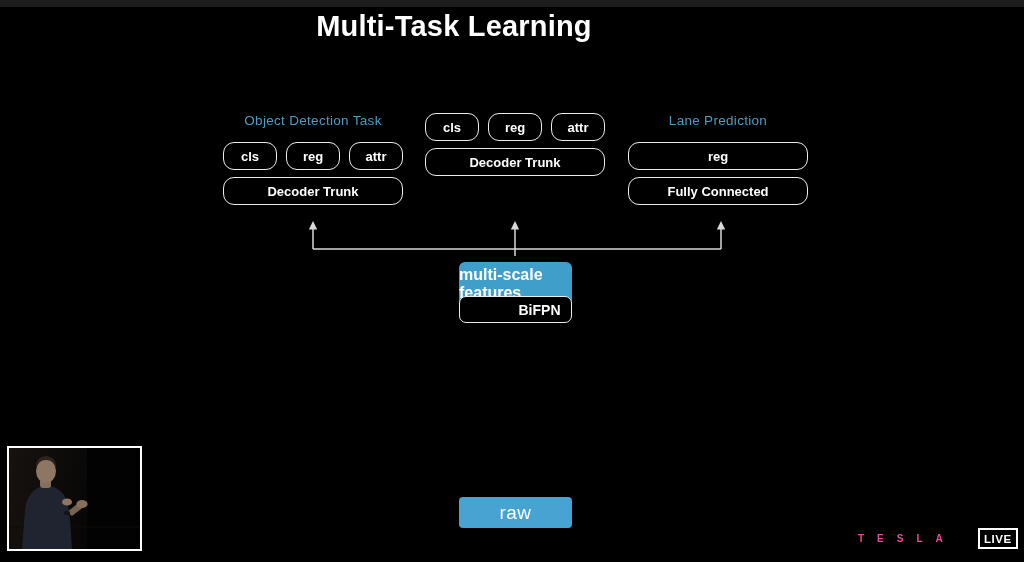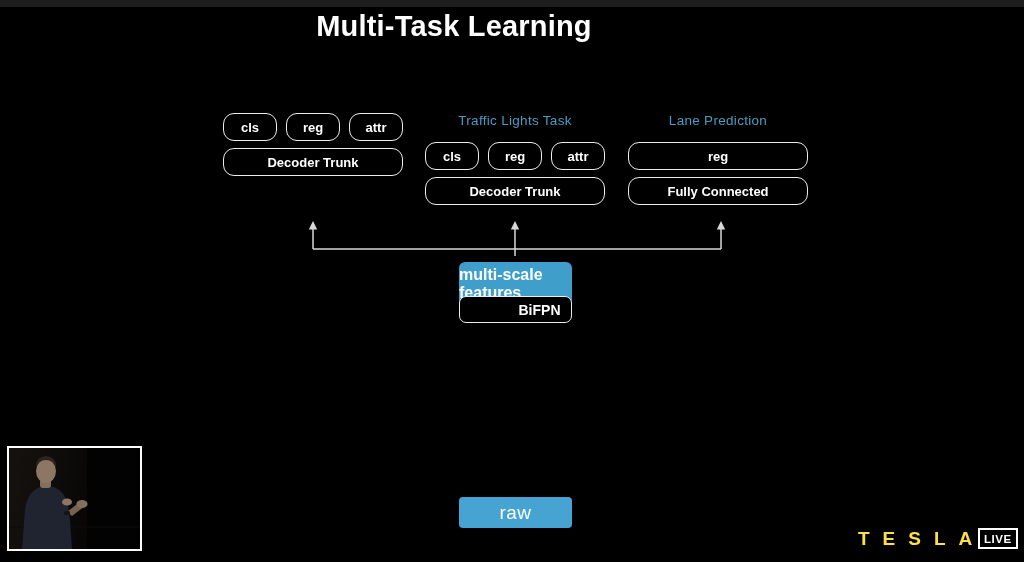--- a/index.html
+++ b/index.html
@@ -40,50 +40,50 @@
     font-size:13.5px;font-weight:bold;}
   .raw{top:497px;height:31px;background:#47a3d1;border-radius:4px;
     font-size:19px;font-weight:500;letter-spacing:.5px;}
   .video{
     position:absolute;left:7px;top:446px;width:131px;height:101px;
     border:2px solid #fdfdfd;background:linear-gradient(100deg,#161210 0%,#0c0a08 45%,#040404 75%,#010101 100%);
     overflow:hidden;
   }
   .footer-brand{
     position:absolute;left:858px;top:530px;height:18px;line-height:18px;
-    color:#fde047;font-size:19px;font-weight:600;letter-spacing:13px;white-space:pre;
+    color:#ec4899;font-size:10px;font-weight:600;letter-spacing:13px;white-space:pre;
   }
   .live-badge{
     position:absolute;left:978px;top:528px;box-sizing:border-box;height:21px;
     border:2px solid #fff;padding:0 4px;display:flex;align-items:center;justify-content:center;
     color:#fff;font-size:11.5px;font-weight:bold;letter-spacing:.5px;background:#000;
   }
 </style>
 </head>
 <body>
 
 <div class="stage">
 
   <div class="topbar"></div>
 
   <div class="title">
     <span>Multi-Task Learning</span>
   </div>
 
   <div class="col col-1">
+    <div class="col-label">Object Detection Task</div>
     <div class="heads">
       <div class="nbox head-sm">cls</div>
       <div class="nbox head-sm">reg</div>
       <div class="nbox head-sm">attr</div>
     </div>
     <div class="nbox trunk">Decoder Trunk</div>
   </div>
 
   <div class="col col-2">
-    <div class="col-label">Traffic Lights Task</div>
     <div class="heads">
       <div class="nbox head-sm">cls</div>
       <div class="nbox head-sm">reg</div>
       <div class="nbox head-sm">attr</div>
     </div>
     <div class="nbox trunk">Decoder Trunk</div>
   </div>
 
   <div class="col col-3">
     <div class="col-label">Lane Prediction</div>

